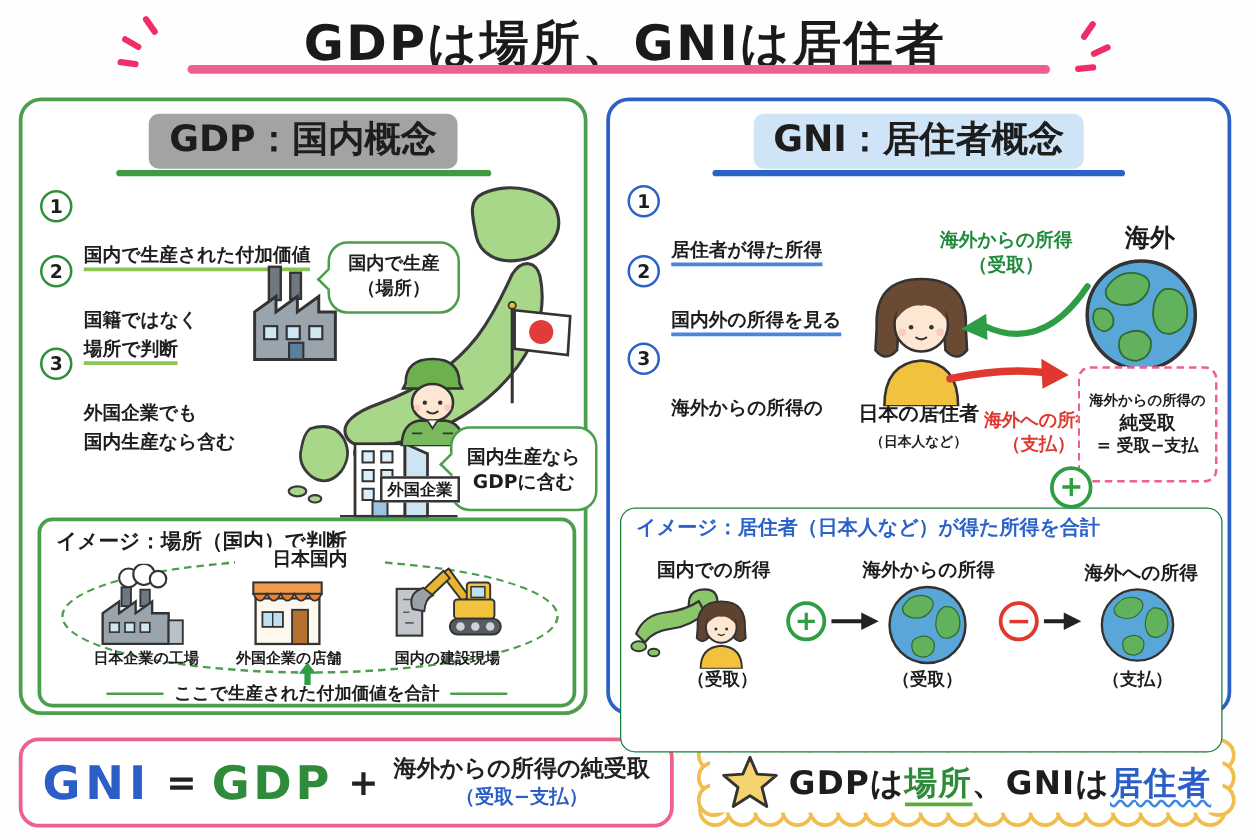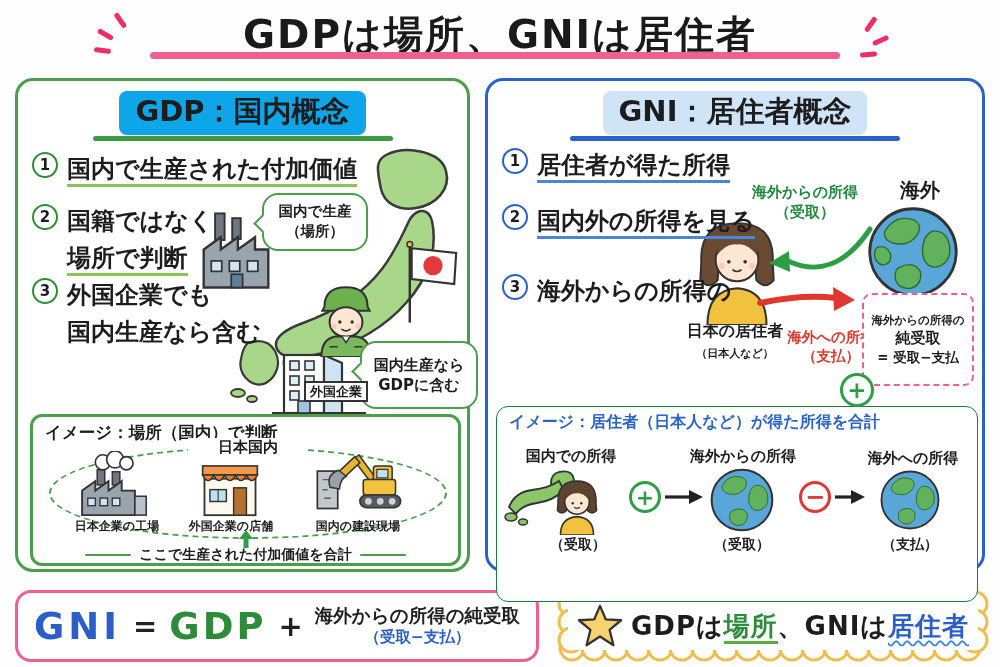--- a/index.html
+++ b/index.html
@@ -13,33 +13,33 @@
   .title-underline { position:absolute; top:52px; left:150px; width:690px; height:7px;
     background:#f0608f; border-radius:4px; }
   .spark { position:absolute; width:17px; height:4.5px; background:#ef2d66; border-radius:3px; }
 
   
   .panel { position:absolute; top:78px; height:494px; background:#ffffff; border-radius:18px; }
   .panel-left  { left:15px;  width:455px; border:3.5px solid #4a9e4c; }
   .panel-right { left:485px; width:500px; border:3.5px solid #2b62c9; }
   .panel-header { text-align:center; margin-top:10px; position:relative; z-index:3; }
   .hl { display:inline-block; font-size:29px; font-weight:700; padding:1px 16px 3px; border-radius:8px; }
-  .hl-g { background:#0ea5e9; }
+  .hl-g { background:#a3a3a3; }
   .hl-b { background:#cfe4f6; }
   .header-bar { margin:1px auto 0; height:4.5px; border-radius:3px; }
   .bar-g { width:300px; background:#3f9b42; }
   .bar-b { width:330px; background:#2b62c9; }
 
   
   .nitem { position:absolute; display:flex; gap:9px; align-items:flex-start; z-index:3; }
   .numc { flex:0 0 auto; width:26px; height:26px; border-radius:50%; display:flex; align-items:center;
     justify-content:center; font-size:15px; font-weight:700; margin-top:1px; background:#fff; }
   .numc-g { border:2.5px solid #2f8f37; color:#1d1d1d; }
   .numc-b { border:2.5px solid #2b62c9; color:#1d1d1d; }
-  .ntext { font-size:24px; font-weight:600; line-height:1.55; }
+  .ntext { font-size:15px; font-weight:600; line-height:1.55;margin-top:42px; }
   .ug { border-bottom:3.5px solid #8bc455; padding-bottom:1px; }
   .ub { border-bottom:3.5px solid #4a86d8; padding-bottom:1px; }
 
   
   .bubble { position:absolute; background:#fff; border:2.5px solid #4a9e4c; border-radius:16px;
     display:flex; flex-direction:column; align-items:center; justify-content:center;
     font-size:14.5px; font-weight:600; line-height:1.35; z-index:4; text-align:center; }
   .bubble .tail { position:absolute; left:-8px; top:22px; width:13px; height:13px; background:#fff;
     border-left:2.5px solid #4a9e4c; border-bottom:2.5px solid #4a9e4c; transform:rotate(45deg); }
 

